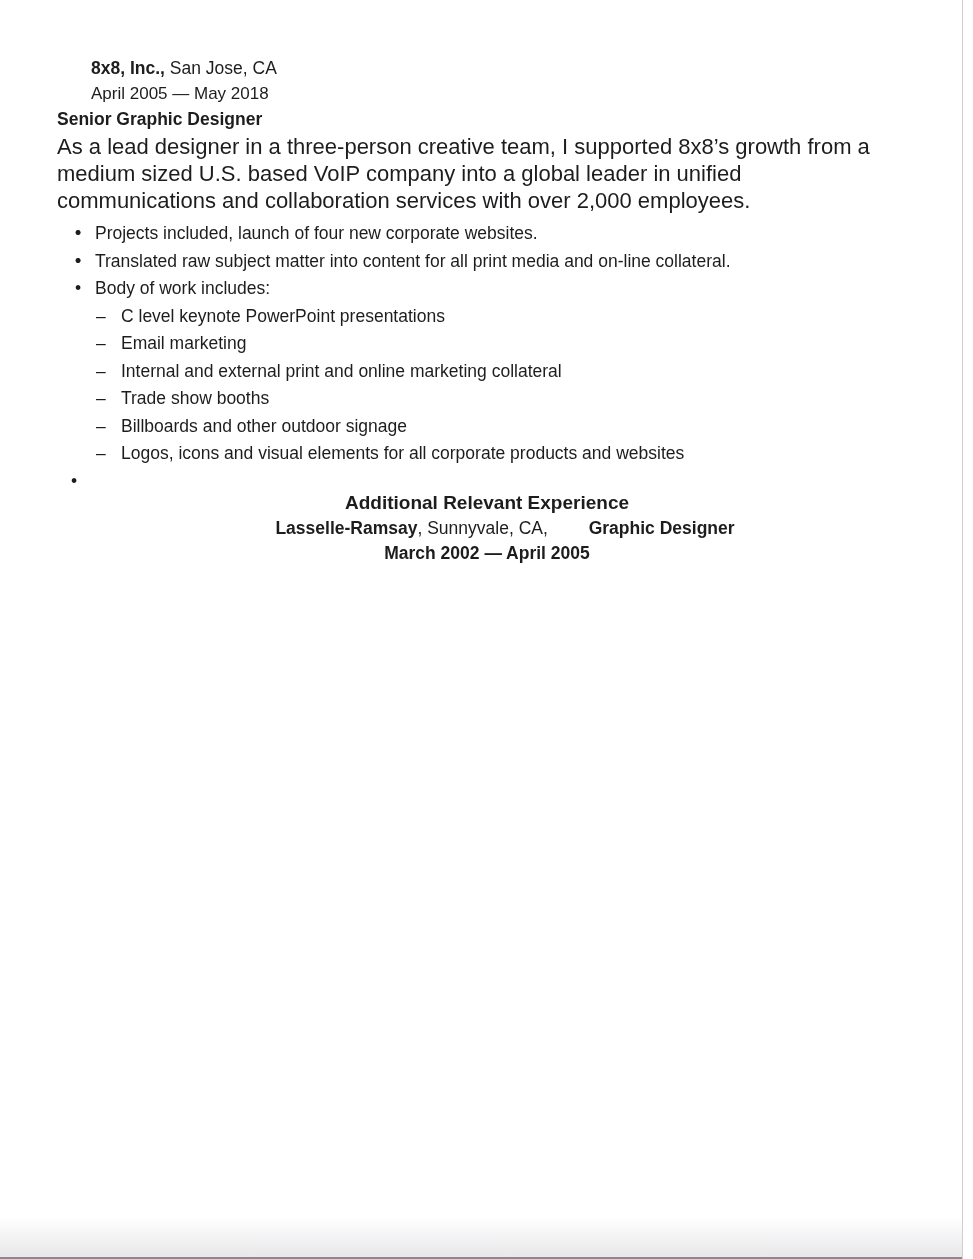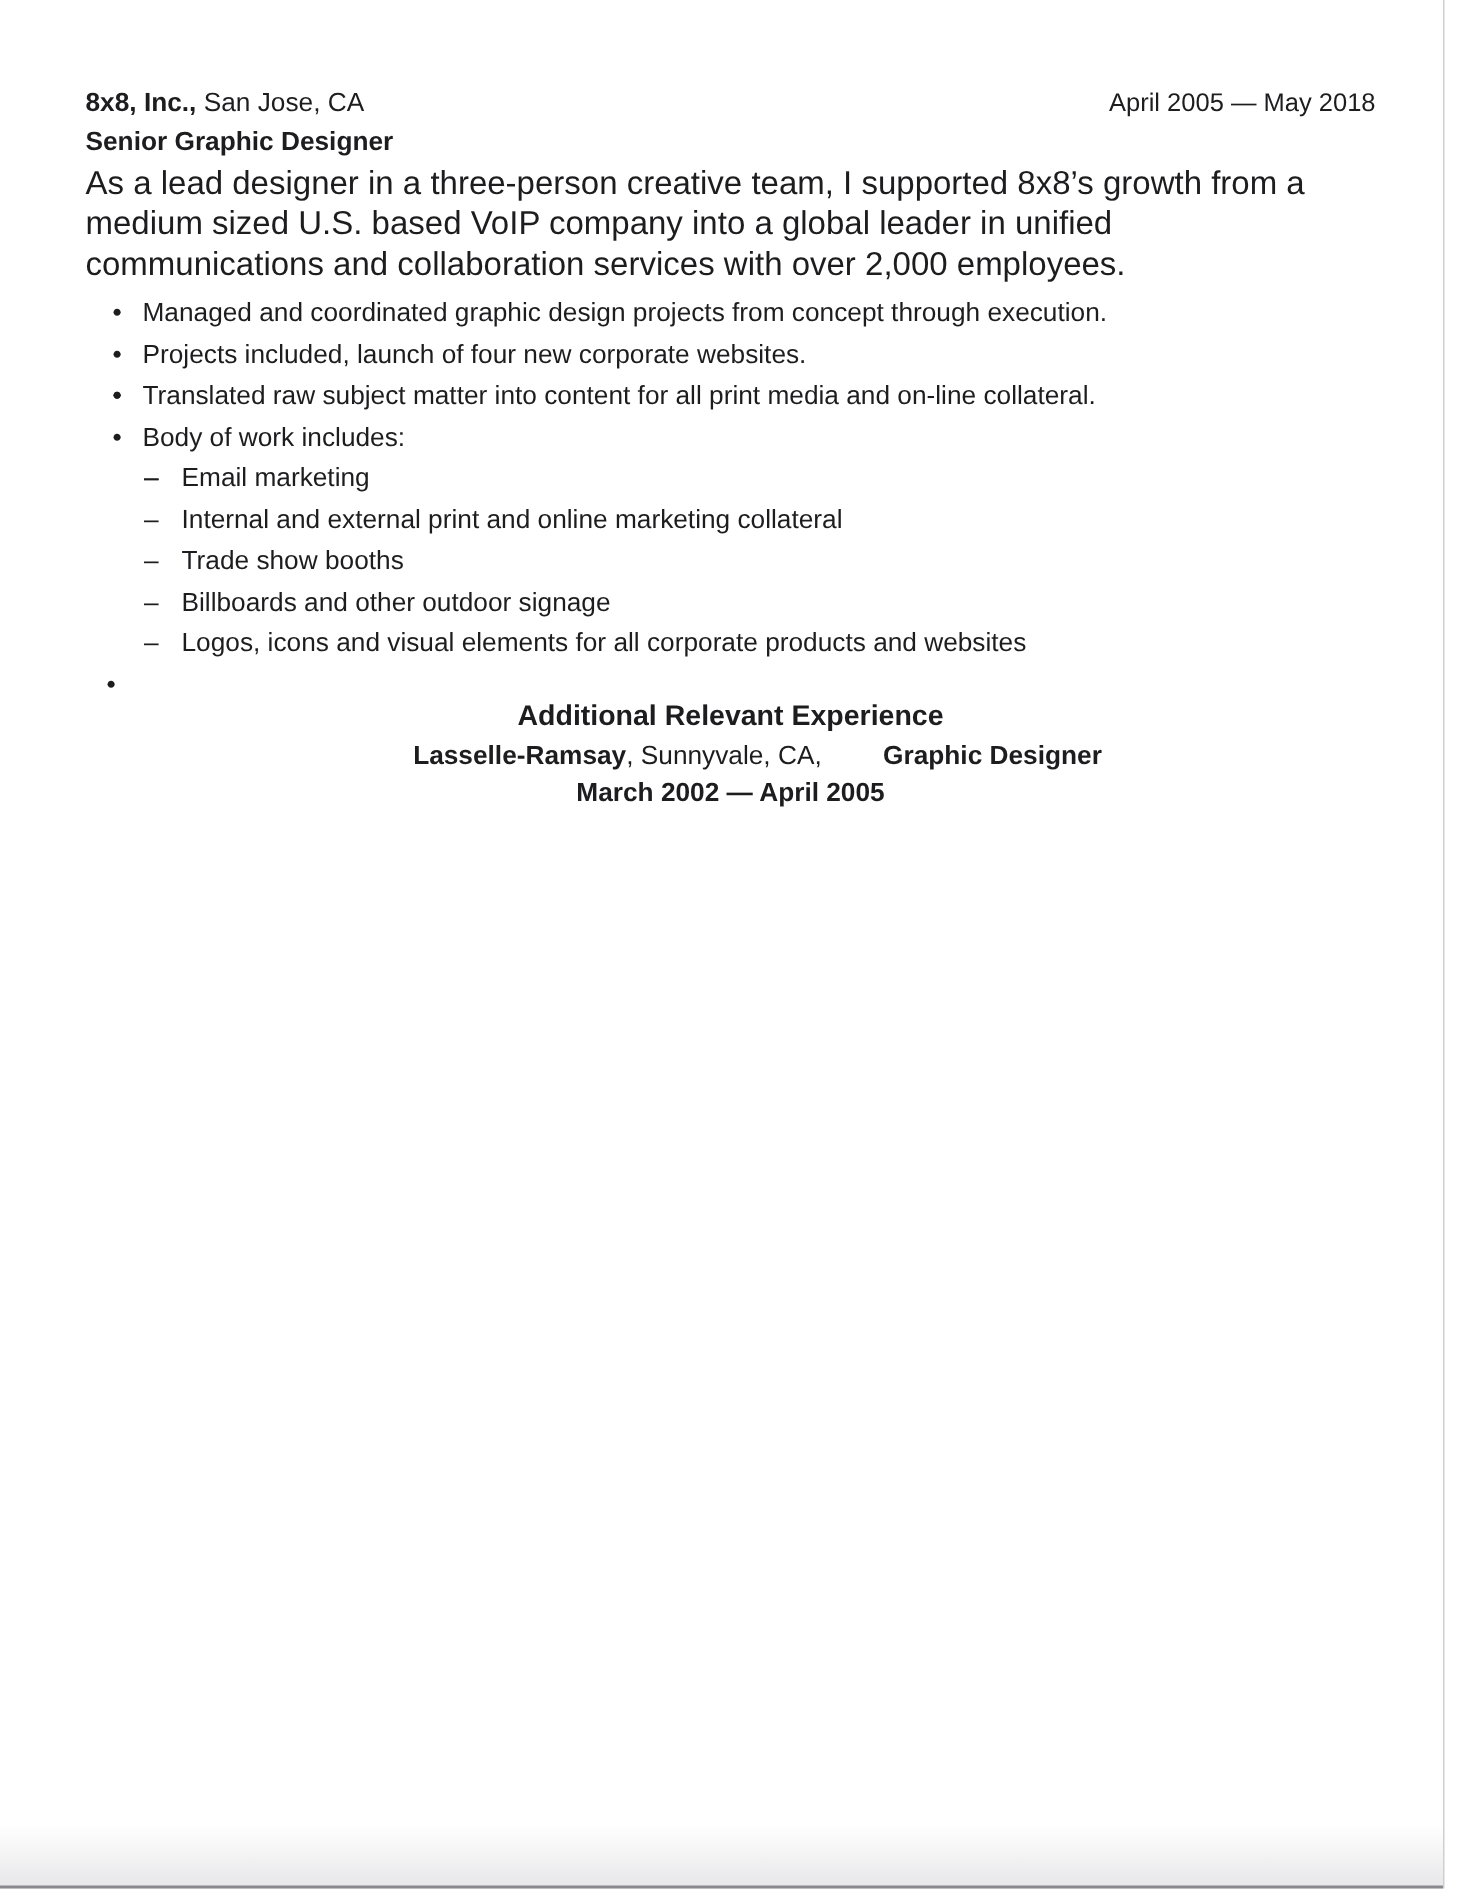--- a/index.html
+++ b/index.html
@@ -47,24 +47,25 @@
   .content {
     position: absolute;
     left: 57px;
     top: 56px;
     width: 860px;
   }
 
   
   .job-header {
     display: flex;
-    justify-content: space-between;
+    justify-content: flex-start;
     align-items: baseline;
     font-size: 17.5px;
     line-height: 25px;
+    flex-direction: column;
   }
   .org-line { white-space: nowrap; }
   .org-name { font-weight: bold; }
   .org-loc  { font-weight: normal; }
   .job-dates {
     font-weight: normal;
     white-space: nowrap;
     font-size: 17px;
     margin-left: 34px;
   }
@@ -166,21 +167,20 @@
     </div>
 
     <div class="job-title">Senior Graphic Designer</div>
 
     <div class="summary">As a lead designer in a three-person creative team, I supported 8x8’s growth from a medium sized U.S. based VoIP company into a global leader in unified communications and collaboration services with over 2,000 employees.</div>
 
     <ul class="bullets">
 
       <li class="bullet">
         <span class="marker">•</span>
-        <span>Managed and coordinated graphic design projects from concept through execution.</span>
       </li>
 
       <li class="bullet">
         <span class="marker">•</span>
         <span>Projects included, launch of four new corporate websites.</span>
       </li>
 
       <li class="bullet">
         <span class="marker">•</span>
       </li>
@@ -191,20 +191,21 @@
       </li>
 
       <li class="bullet">
         <span class="marker">•</span>
         <span>Body of work includes:</span>
       </li>
 
       <ul class="subbullets">
         <li class="subbullet">
           <span class="marker">–</span>
+          <span>C level keynote PowerPoint presentations</span>
         </li>
         <li class="subbullet">
           <span class="marker">–</span>
           <span>Email marketing</span>
         </li>
         <li class="subbullet">
           <span class="marker">–</span>
           <span>Internal and external print and online marketing collateral</span>
         </li>
         <li class="subbullet">

